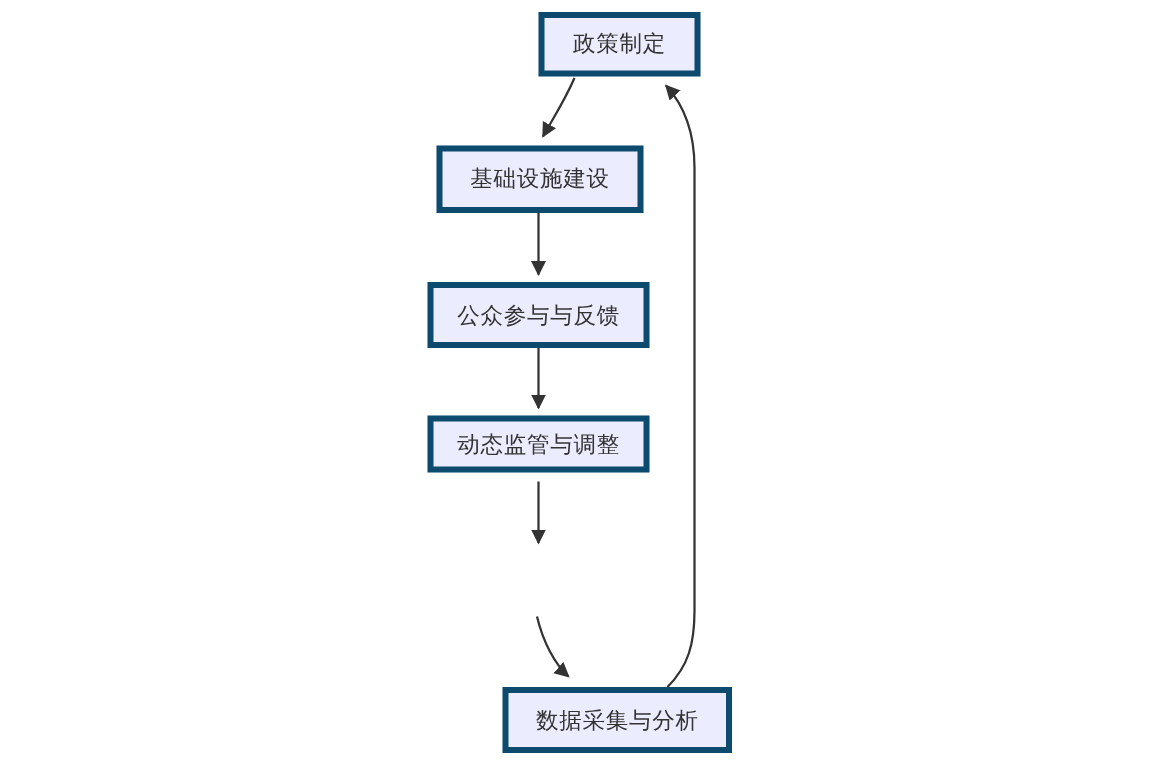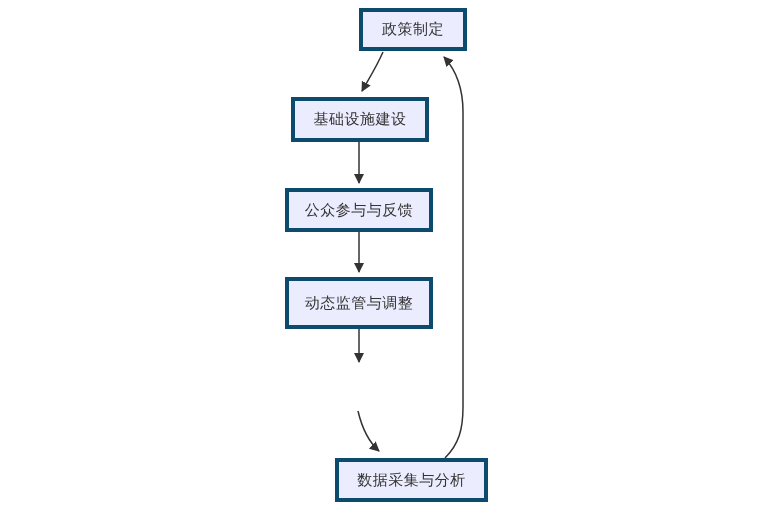--- a/index.html
+++ b/index.html
@@ -66,21 +66,21 @@
   </div>
 
   <div class="flow-node" style="left:291px; top:97px; width:138px; height:45px;">
     <span>基础设施建设</span>
   </div>
 
   <div class="flow-node" style="left:285px; top:188px; width:148px; height:44px;">
     <span>公众参与与反馈</span>
   </div>
 
-  <div class="flow-node" style="left:285px; top:277px; width:148px; height:52px;">
+  <div class="flow-node" style="left:285px; top:277px; width:148px; height:38px;">
     <span>动态监管与调整</span>
   </div>
 
 
   <div class="flow-node" style="left:335px; top:458px; width:153px; height:44px;">
     <span>数据采集与分析</span>
   </div>
 
 </div>
 

